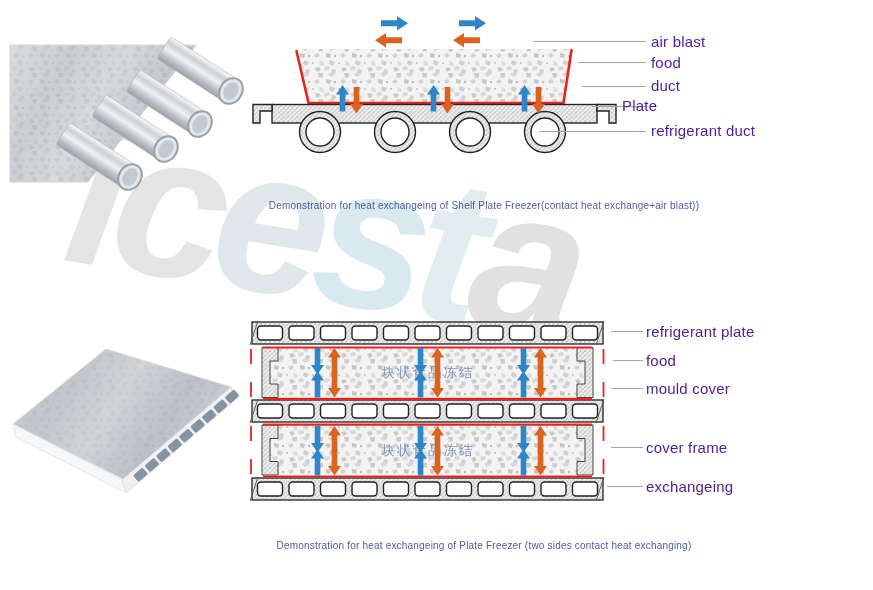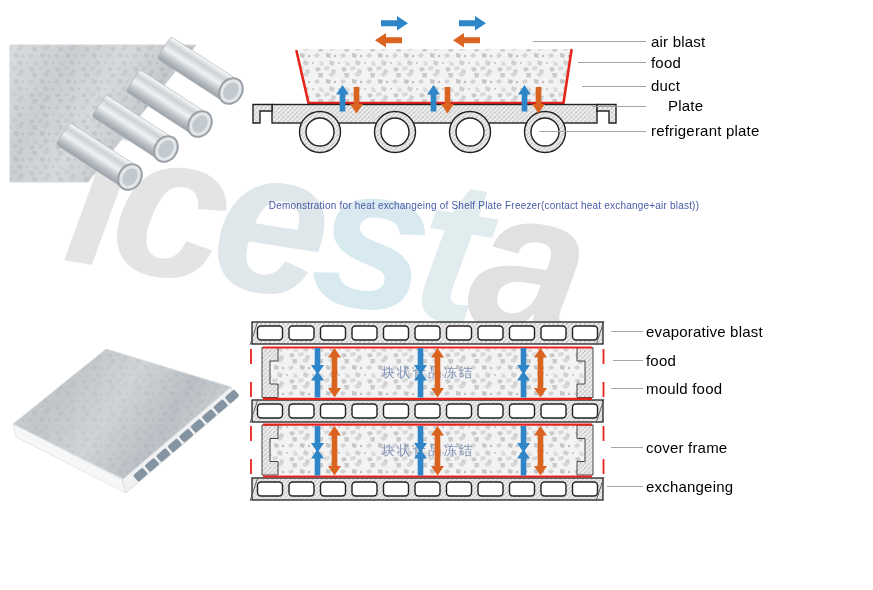--- a/index.html
+++ b/index.html
@@ -1,19 +1,19 @@
 <!DOCTYPE html>
 <html><head>
 <meta charset="utf-8">
 <style>
   html,body{margin:0;padding:0;background:#fff;}
   #stage{position:relative;width:873px;height:590px;background:#fff;overflow:hidden;
          font-family:"Liberation Sans",sans-serif;}
   .lead{position:absolute;height:0;border-top:1.3px solid #a5a5a5;z-index:3;}
-  .lbl{position:absolute;z-index:4;font-size:15px;color:#000000;letter-spacing:.2px;white-space:nowrap;}
+  .lbl{position:absolute;z-index:4;font-size:15px;color:#4c1d95;letter-spacing:.2px;white-space:nowrap;}
   .caption{position:absolute;left:95px;right:0;text-align:center;z-index:4;
            font-size:10px;color:#4a5ba8;letter-spacing:.2px;white-space:nowrap;}
   #watermark{position:absolute;left:88px;top:88px;z-index:0;
              font-size:205px;font-weight:bold;font-style:italic;
              letter-spacing:-12px;line-height:1;
              transform:rotate(9deg);transform-origin:left top;
              user-select:none;white-space:nowrap;}
   #watermark .w0,#watermark .w1{color:#e4e4e4;}
   #watermark .w2{color:#dfe7ea;}
   #watermark .w3{color:#d8eaf0;}
@@ -136,22 +136,22 @@
 
   <div class="lead" style="left:533px;top:41px;width:113px"></div>
   <div class="lead" style="left:578px;top:61.5px;width:68px"></div>
   <div class="lead" style="left:582px;top:85.5px;width:64px"></div>
   <div class="lead" style="left:592px;top:105.5px;width:54px"></div>
   <div class="lead" style="left:539px;top:130.5px;width:107px"></div>
 
   <div class="lbl" style="left:651px;top:33px">air blast</div>
   <div class="lbl" style="left:651px;top:53.5px">food</div>
   <div class="lbl" style="left:651px;top:77px">duct</div>
-  <div class="lbl" style="left:668px;top:97px">Plate</div>
-  <div class="lbl" style="left:651px;top:122px">refrigerant plate</div>
+  <div class="lbl" style="left:622px;top:97px">Plate</div>
+  <div class="lbl" style="left:651px;top:122px">refrigerant duct</div>
 
   <div class="caption" style="top:200px">Demonstration for heat exchangeing of Shelf Plate Freezer(contact heat exchange+air blast))</div>
 
   <svg style="left:0;top:325px" width="260" height="185" viewBox="0 325 260 185">
     <polygon points="106,349 231,387 123,479 13,424" fill="url(#brushed)" stroke="#d5d8da" stroke-width="0.8"></polygon>
     <polygon points="106,349 231,387 123,479 13,424" fill="url(#speck)" opacity="0.18"></polygon>
     <polygon points="231,387 235,400 126,493 122,480" fill="#f0f1f3" stroke="#d0d3d5" stroke-width="0.7"></polygon>
     <polygon points="13,424 16,437 126,493 122,480" fill="#f6f7f8" stroke="#dcdee0" stroke-width="0.7"></polygon>
     <g fill="#8594a3" stroke="#6f7e8c" stroke-width="0.5">
       <rect x="0" y="0" width="12" height="8" rx="1.5" transform="translate(224.9,397.4) rotate(-40.6)"></rect>
@@ -268,20 +268,21 @@
         <use href="#ar-d" x="534" y="449" fill="#d9631f"></use>
     </g>
   </svg>
 
   <div class="lead" style="left:611px;top:331px;width:32px"></div>
   <div class="lead" style="left:613px;top:360px;width:30px"></div>
   <div class="lead" style="left:611px;top:388px;width:32px"></div>
   <div class="lead" style="left:611px;top:447px;width:32px"></div>
   <div class="lead" style="left:607px;top:486px;width:36px"></div>
 
-  <div class="lbl" style="left:646px;top:323px">evaporative blast</div>
+  <div class="lbl" style="left:646px;top:323px">refrigerant plate</div>
   <div class="lbl" style="left:646px;top:352px">food</div>
-  <div class="lbl" style="left:646px;top:380px">mould food</div>
+  <div class="lbl" style="left:646px;top:380px">mould cover</div>
   <div class="lbl" style="left:646px;top:439px">cover frame</div>
   <div class="lbl" style="left:646px;top:478px">exchangeing</div>
 
+  <div class="caption" style="top:540px">Demonstration for heat exchangeing of Plate Freezer (two sides contact heat exchanging)</div>
 
 </div>
 
 </body></html>

